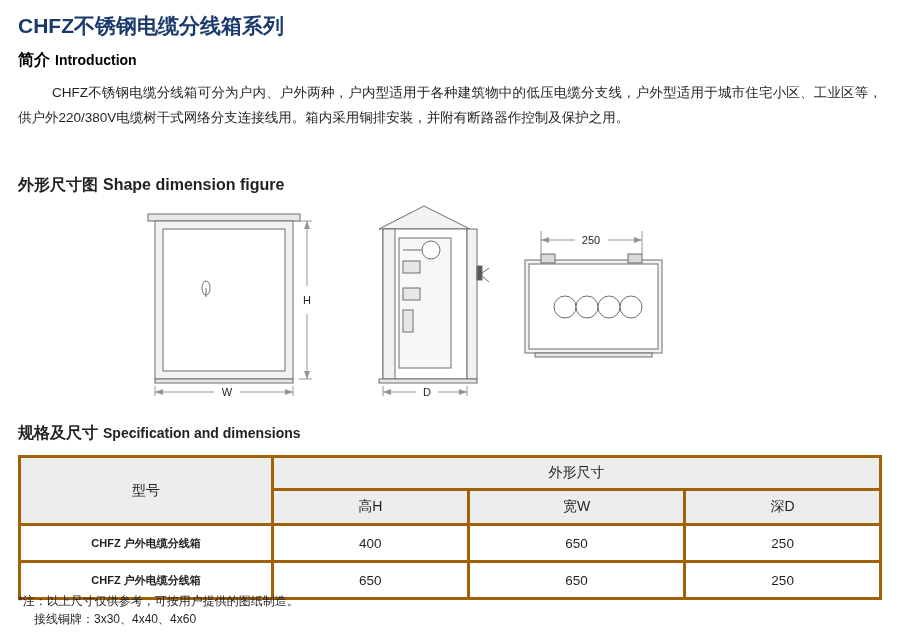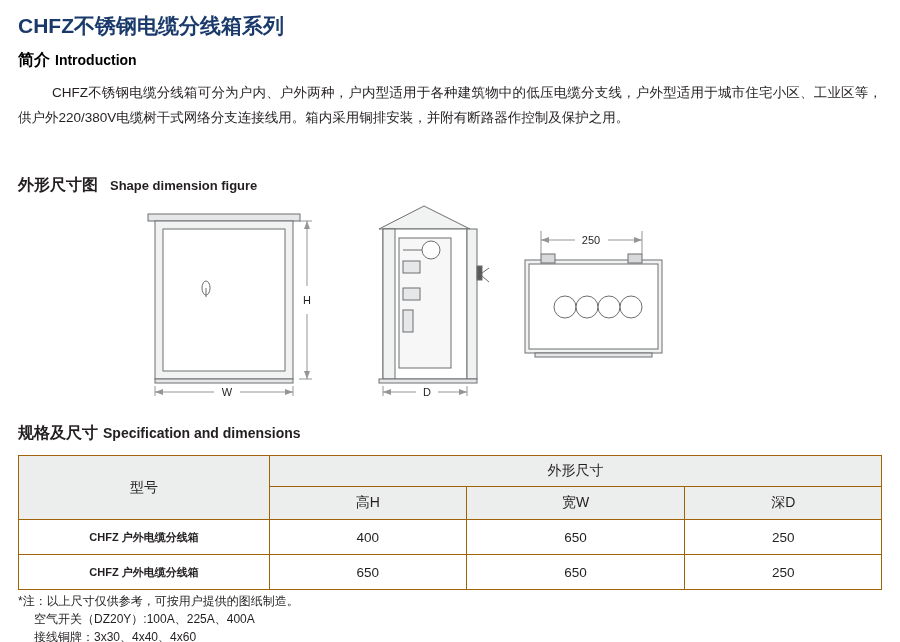--- a/index.html
+++ b/index.html
@@ -60,21 +60,21 @@
   
   .sec-shape-head {
     position: absolute;
     left: 18px;
     top: 175px;
     font-size: 15px;
     font-weight: bold;
     white-space: nowrap;
   }
   .sec-shape-head .cn { font-size: 16px; }
-  .sec-shape-head .en { font-size: 13px; margin-left: 12px; }
+  .sec-shape-head .en { font-size: 16px; margin-left: 5px; }
 
   .drawings {
     position: absolute;
     left: 0px;
     top: 198px;
     width: 900px;
     height: 215px;
   }
   .drawings svg { display: block; }
 
@@ -92,21 +92,21 @@
 
   table.spec {
     position: absolute;
     left: 18px;
     top: 455px;
     width: 864px;
     border-collapse: collapse;
     font-size: 13.5px;
   }
   table.spec th, table.spec td {
-    border: 1px solid #a16207;
+    border: 3px solid #a16207;
     text-align: center;
     color: #231f20;
     font-weight: normal;
   }
   table.spec thead th {
     background: #eceded;
   }
   table.spec .h-model {
     width: 248px;
     height: 58px;
@@ -274,17 +274,16 @@
         <td class="model">CHFZ 户外电缆分线箱</td>
         <td>650</td>
         <td>650</td>
         <td>250</td>
       </tr>
     </tbody>
   </table>
 
   <div class="notes">
     <div class="line1">*注：以上尺寸仅供参考，可按用户提供的图纸制造。</div>
-    <div class="line2">空气开关（DZ20Y）:100A、225A、400A</div>
     <div class="line3">接线铜牌：3x30、4x40、4x60</div>
   </div>
 
 </div>
 
 </body></html>

